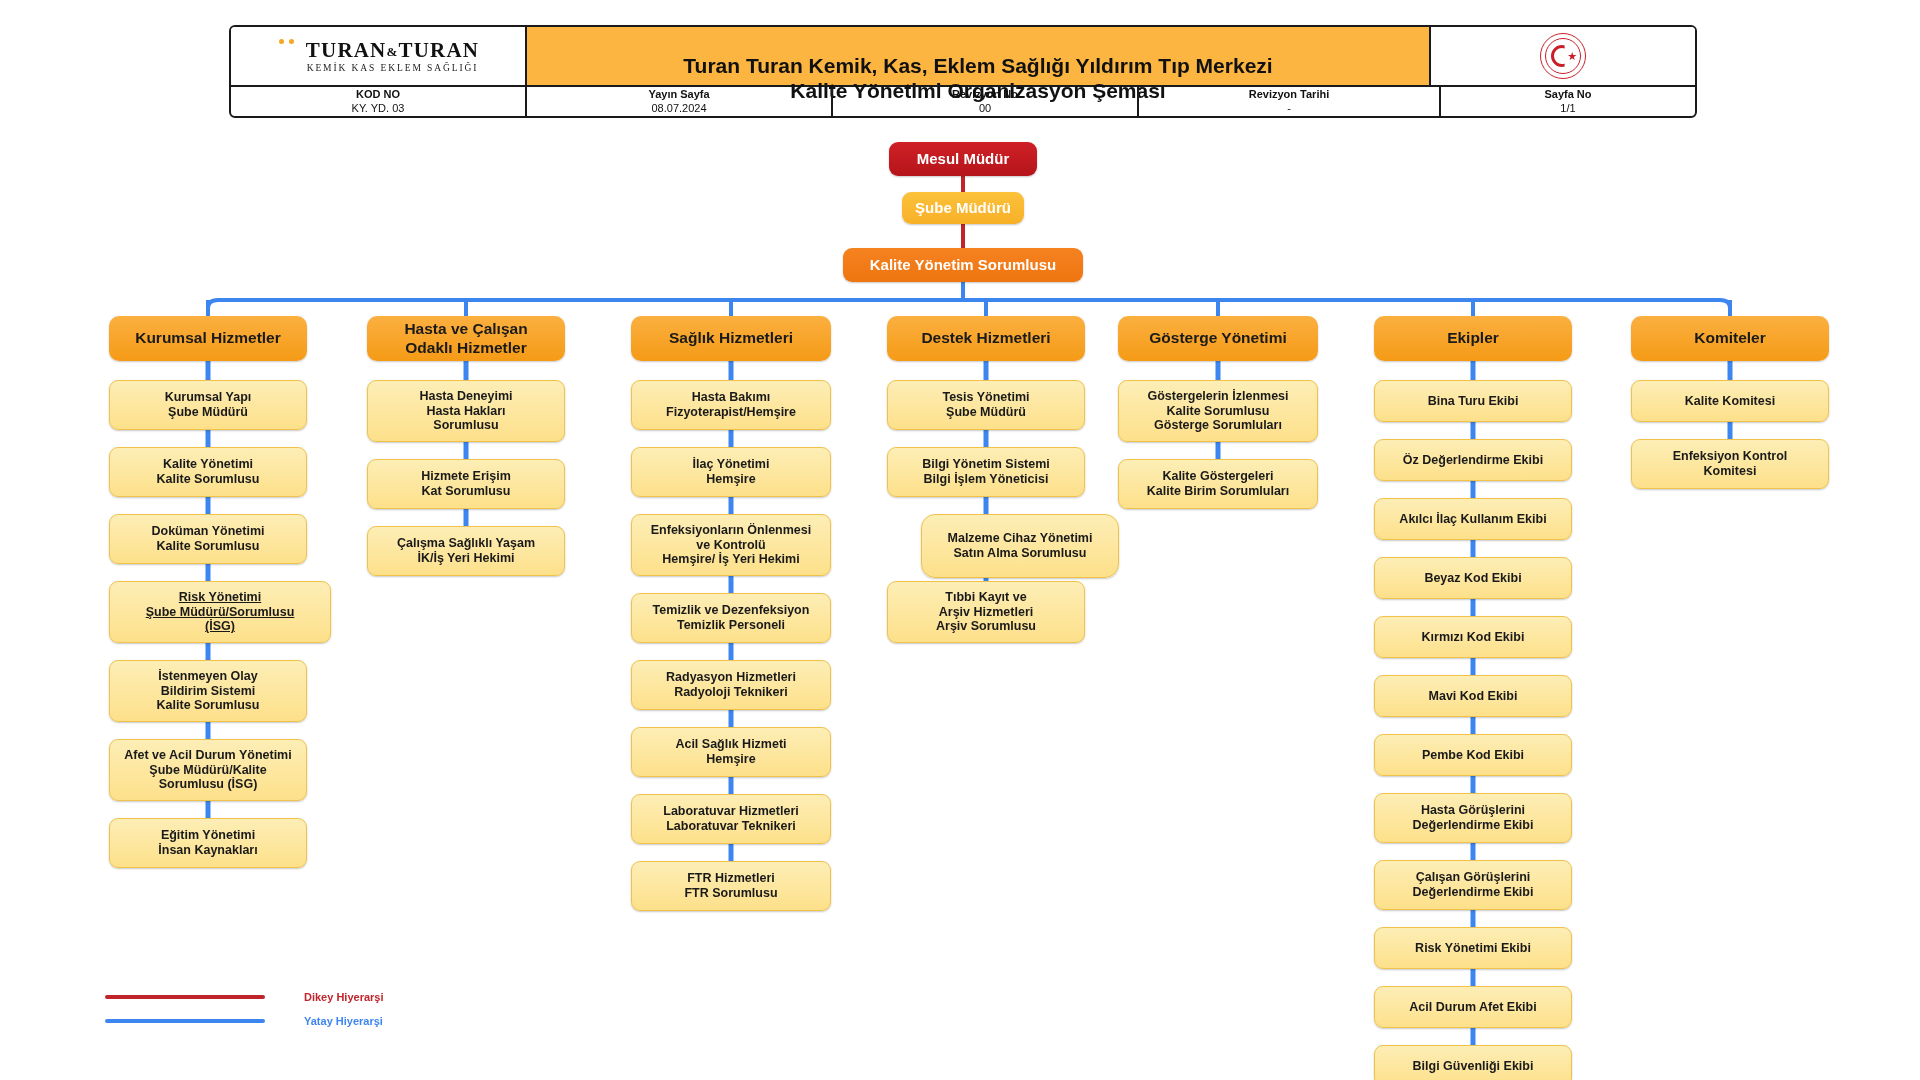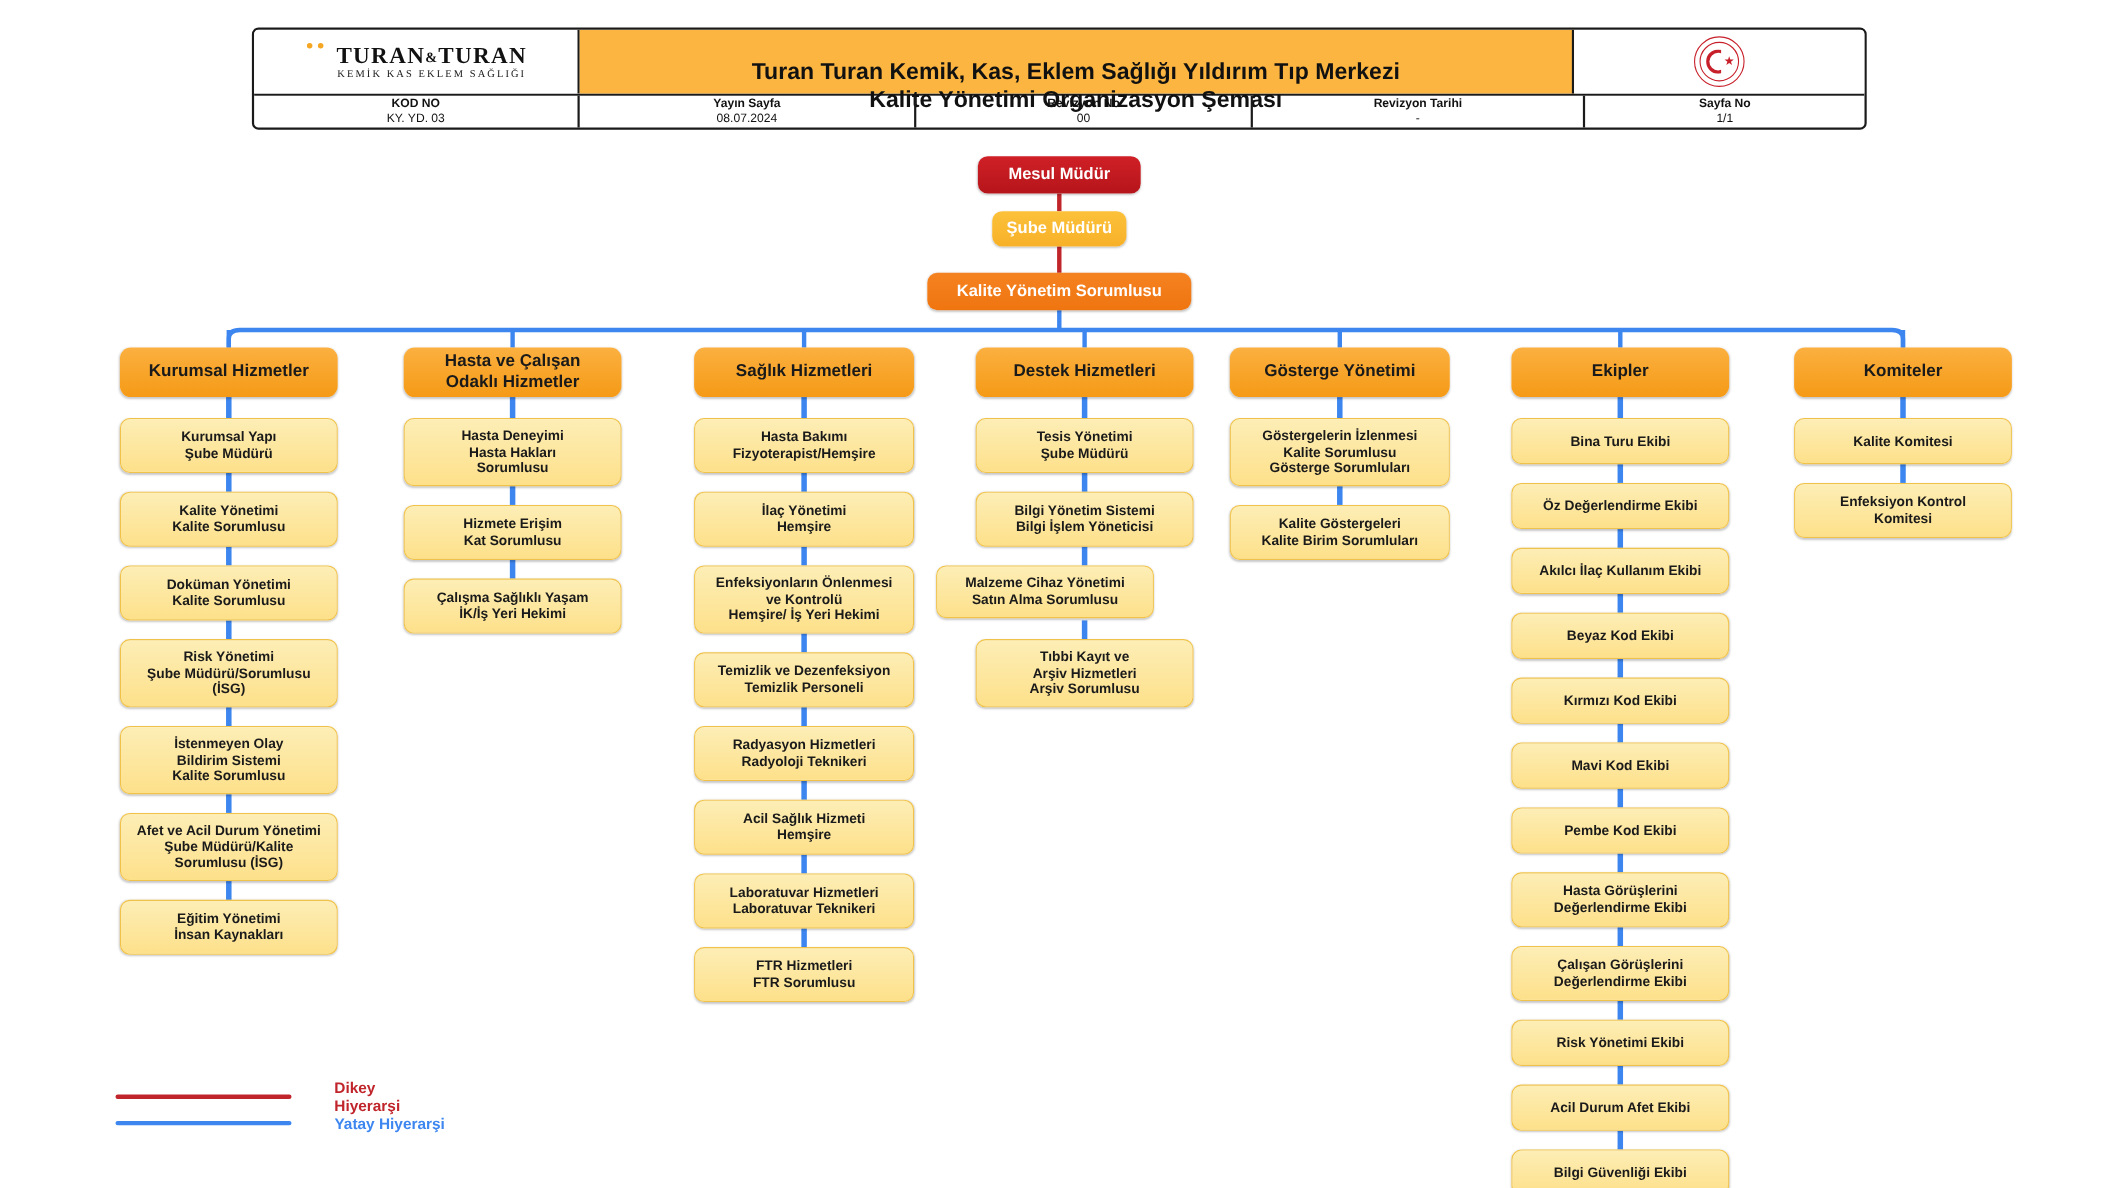--- a/index.html
+++ b/index.html
@@ -136,21 +136,21 @@
     border: 1px solid #f0c24a;
     color: #1a1a1a; font-size: 12.5px; font-weight: 600;
   }
 
   
   #legend { position: absolute; left: 105px; top: 985px; width: 300px; }
   .legend-row { display: flex; align-items: center; height: 24px; }
   .legend-line { width: 160px; height: 4px; border-radius: 2px; }
   .legend-line.red { background: #c0252b; }
   .legend-line.blue { background: #3d86f0; }
-  .legend-label { margin-left: 10px; font-size: 14px; font-weight: 600; padding-left: 29px; }
+  .legend-label { margin-left: 10px; font-size: 11px; font-weight: 600; padding-left: 29px; }
   .legend-label.red { color: #c0252b; }
   .legend-label.blue { color: #3d86f0; }
 </style>
 </head>
 <body>
 
 <div id="doc-header">
   <div class="hdr-top">
 
     <div class="hdr-logo-cell">
@@ -275,21 +275,21 @@
     </div>
     <div class="node leaf" style="left: 109px; top: 380px; width: 198px; height: 50px;">
       <span>Kurumsal Yapı<br>Şube Müdürü</span>
     </div>
     <div class="node leaf" style="left: 109px; top: 447px; width: 198px; height: 50px;">
       <span>Kalite Yönetimi<br>Kalite Sorumlusu</span>
     </div>
     <div class="node leaf" style="left: 109px; top: 514px; width: 198px; height: 50px;">
       <span>Doküman Yönetimi<br>Kalite Sorumlusu</span>
     </div>
-    <div class="node leaf" style="left: 109px; top: 581px; width: 198px; height: 62px;">
+    <div class="node leaf" style="left: 109px; top: 581px; width: 222px; height: 62px; text-decoration: underline;">
       <span>Risk Yönetimi<br>Şube Müdürü/Sorumlusu<br>(İSG)</span>
     </div>
     <div class="node leaf" style="left: 109px; top: 660px; width: 198px; height: 62px;">
       <span>İstenmeyen Olay<br>Bildirim Sistemi<br>Kalite Sorumlusu</span>
     </div>
     <div class="node leaf" style="left: 109px; top: 739px; width: 198px; height: 62px;">
       <span>Afet ve Acil Durum Yönetimi<br>Şube Müdürü/Kalite<br>Sorumlusu (İSG)</span>
     </div>
     <div class="node leaf" style="left: 109px; top: 818px; width: 198px; height: 50px;">
       <span>Eğitim Yönetimi<br>İnsan Kaynakları</span>
@@ -335,21 +335,21 @@
     </div>
     <div class="node head" style="left: 887px; top: 316px; width: 198px; height: 45px;">
       <span>Destek Hizmetleri</span>
     </div>
     <div class="node leaf" style="left: 887px; top: 380px; width: 198px; height: 50px;">
       <span>Tesis Yönetimi<br>Şube Müdürü</span>
     </div>
     <div class="node leaf" style="left: 887px; top: 447px; width: 198px; height: 50px;">
       <span>Bilgi Yönetim Sistemi<br>Bilgi İşlem Yöneticisi</span>
     </div>
-    <div class="node leaf" style="left: 851px; top: 514px; width: 198px; height: 48px;">
+    <div class="node leaf" style="left: 921px; top: 514px; width: 198px; height: 64px; border-radius: 14px;">
       <span>Malzeme Cihaz Yönetimi<br>Satın Alma Sorumlusu</span>
     </div>
     <div class="node head" style="left: 1118px; top: 316px; width: 200px; height: 45px;">
       <span>Gösterge Yönetimi</span>
     </div>
     <div class="node leaf" style="left: 887px; top: 581px; width: 198px; height: 62px;">
       <span>Tıbbi Kayıt ve<br>Arşiv Hizmetleri<br>Arşiv Sorumlusu</span>
     </div>
     <div class="node leaf" style="left: 1118px; top: 380px; width: 200px; height: 62px;">
       <span>Göstergelerin İzlenmesi<br>Kalite Sorumlusu<br>Gösterge Sorumluları</span>

